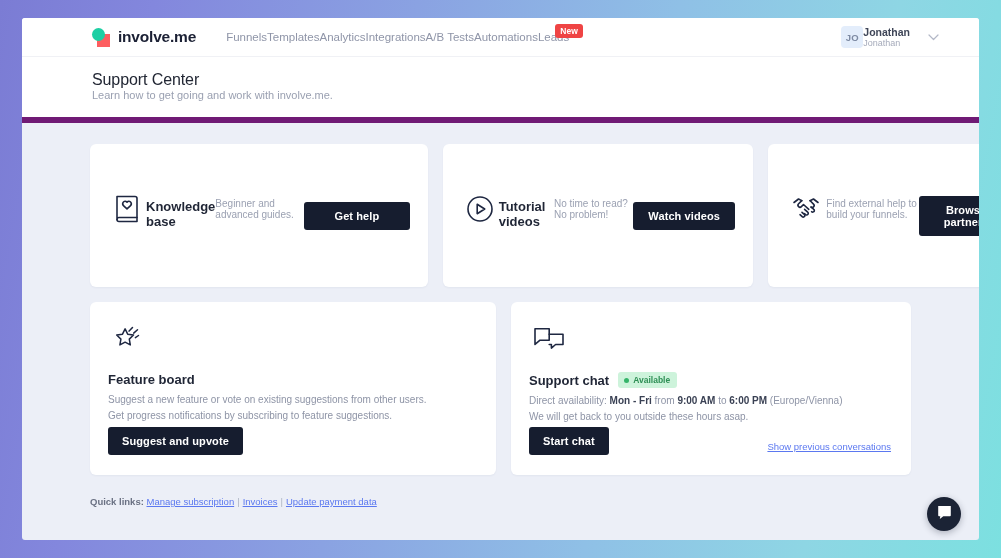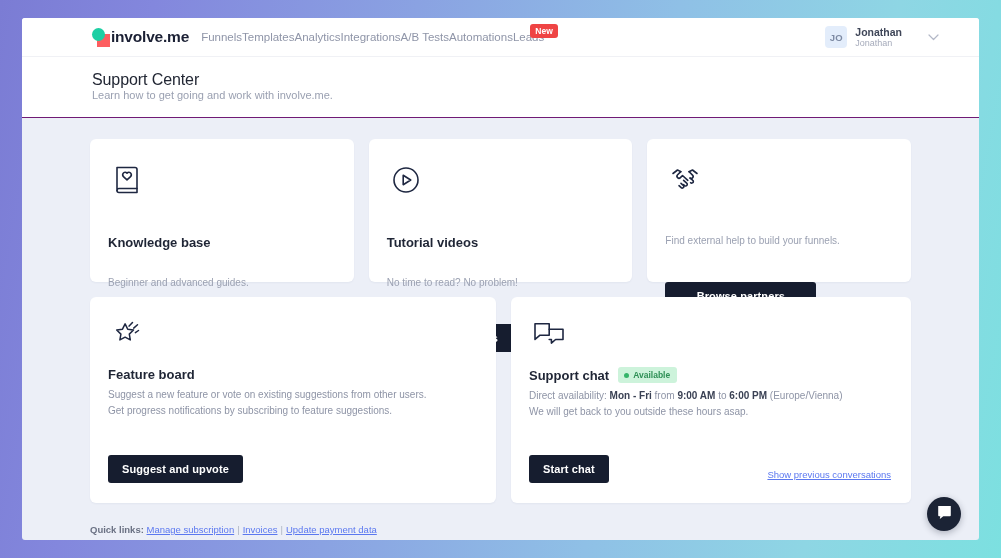--- a/index.html
+++ b/index.html
@@ -34,21 +34,22 @@
     background: #ffffff;
     display: flex;
     align-items: center;
     padding: 0 0 0 70px;
     border-bottom: 1px solid #f0f1f5;
     position: relative;
   }
   .brand {
     display: flex;
     align-items: center;
-    margin-right: 12px;
+    gap: 7px;
+    margin-right: 30px;
   }
   .brand-mark {
     position: relative;
     width: 19px;
     height: 19px;
   }
   .brand-mark .sq {
     position: absolute;
     left: 5px; top: 6px;
     width: 13px; height: 13px;
@@ -88,21 +89,20 @@
     position: relative;
     top: -6px;
     letter-spacing: 0.1px;
   }
 
   .user-area {
     position: absolute;
     right: 40px;
     display: flex;
     align-items: center;
-    gap: 8px;
     cursor: pointer;
   }
   .avatar {
     width: 22px; height: 22px;
     border-radius: 4px;
     background: #e3edfb;
     color: #7d8aa3;
     font-size: 9.5px;
     font-weight: bold;
     display: flex;
@@ -112,21 +112,21 @@
   }
   .user-names { line-height: 1.15; }
   .user-name-primary { font-size: 10.5px; color: #3f4658; font-weight: bold; }
   .user-name-secondary { font-size: 9px; color: #a6abbb; }
   .chev { margin-left: 18px; color: #b3b8c7; font-size: 11px; }
 
   
   .page-header {
     background: #ffffff;
     padding: 14px 0 16px 70px;
-    border-bottom: 1px solid #701a75;
+    border-bottom: 6px solid #701a75;
   }
   .page-title {
     font-size: 16px;
     color: #222734;
     font-weight: normal;
     letter-spacing: -0.1px;
   }
   .page-subtitle {
     font-size: 11px;
     color: #9aa0b1;
@@ -143,24 +143,23 @@
   }
   .card {
     background: #ffffff;
     border-radius: 6px;
     box-shadow: 0 1px 2px rgba(40,50,90,0.05);
   }
   .card-feature {
     flex: 1;
     padding: 22px 18px 22px 18px;
     display: flex;
-    flex-direction: column;
-    align-items: flex-start;
+    flex-direction: row;
+    align-items: center;
     height: 143px;
-    gap: 23px;
   }
   .feat-icon { color: #1e2741; margin-bottom: 9px; }
   .feat-title {
     font-size: 13px;
     color: #1f2535;
     font-weight: bold;
     margin-bottom: 4px;
   }
   .feat-desc {
     font-size: 10px;
@@ -182,21 +181,21 @@
   .btn-block { width: 151px; }
 
   
   .row-bottom {
     display: flex;
     gap: 15px;
     margin-top: 15px;
   }
   .card-wide {
     padding: 20px 20px 20px 18px;
-    height: 206px;
+    height: 173px;
     position: relative;
     display: flex;
     flex-direction: column;
   }
   .card-featureboard { width: 406px; }
   .card-chat { flex: 1; }
   .wide-icon { color: #1e2741; margin-bottom: 10px; }
   .wide-title-row {
     display: flex;
     align-items: center;

